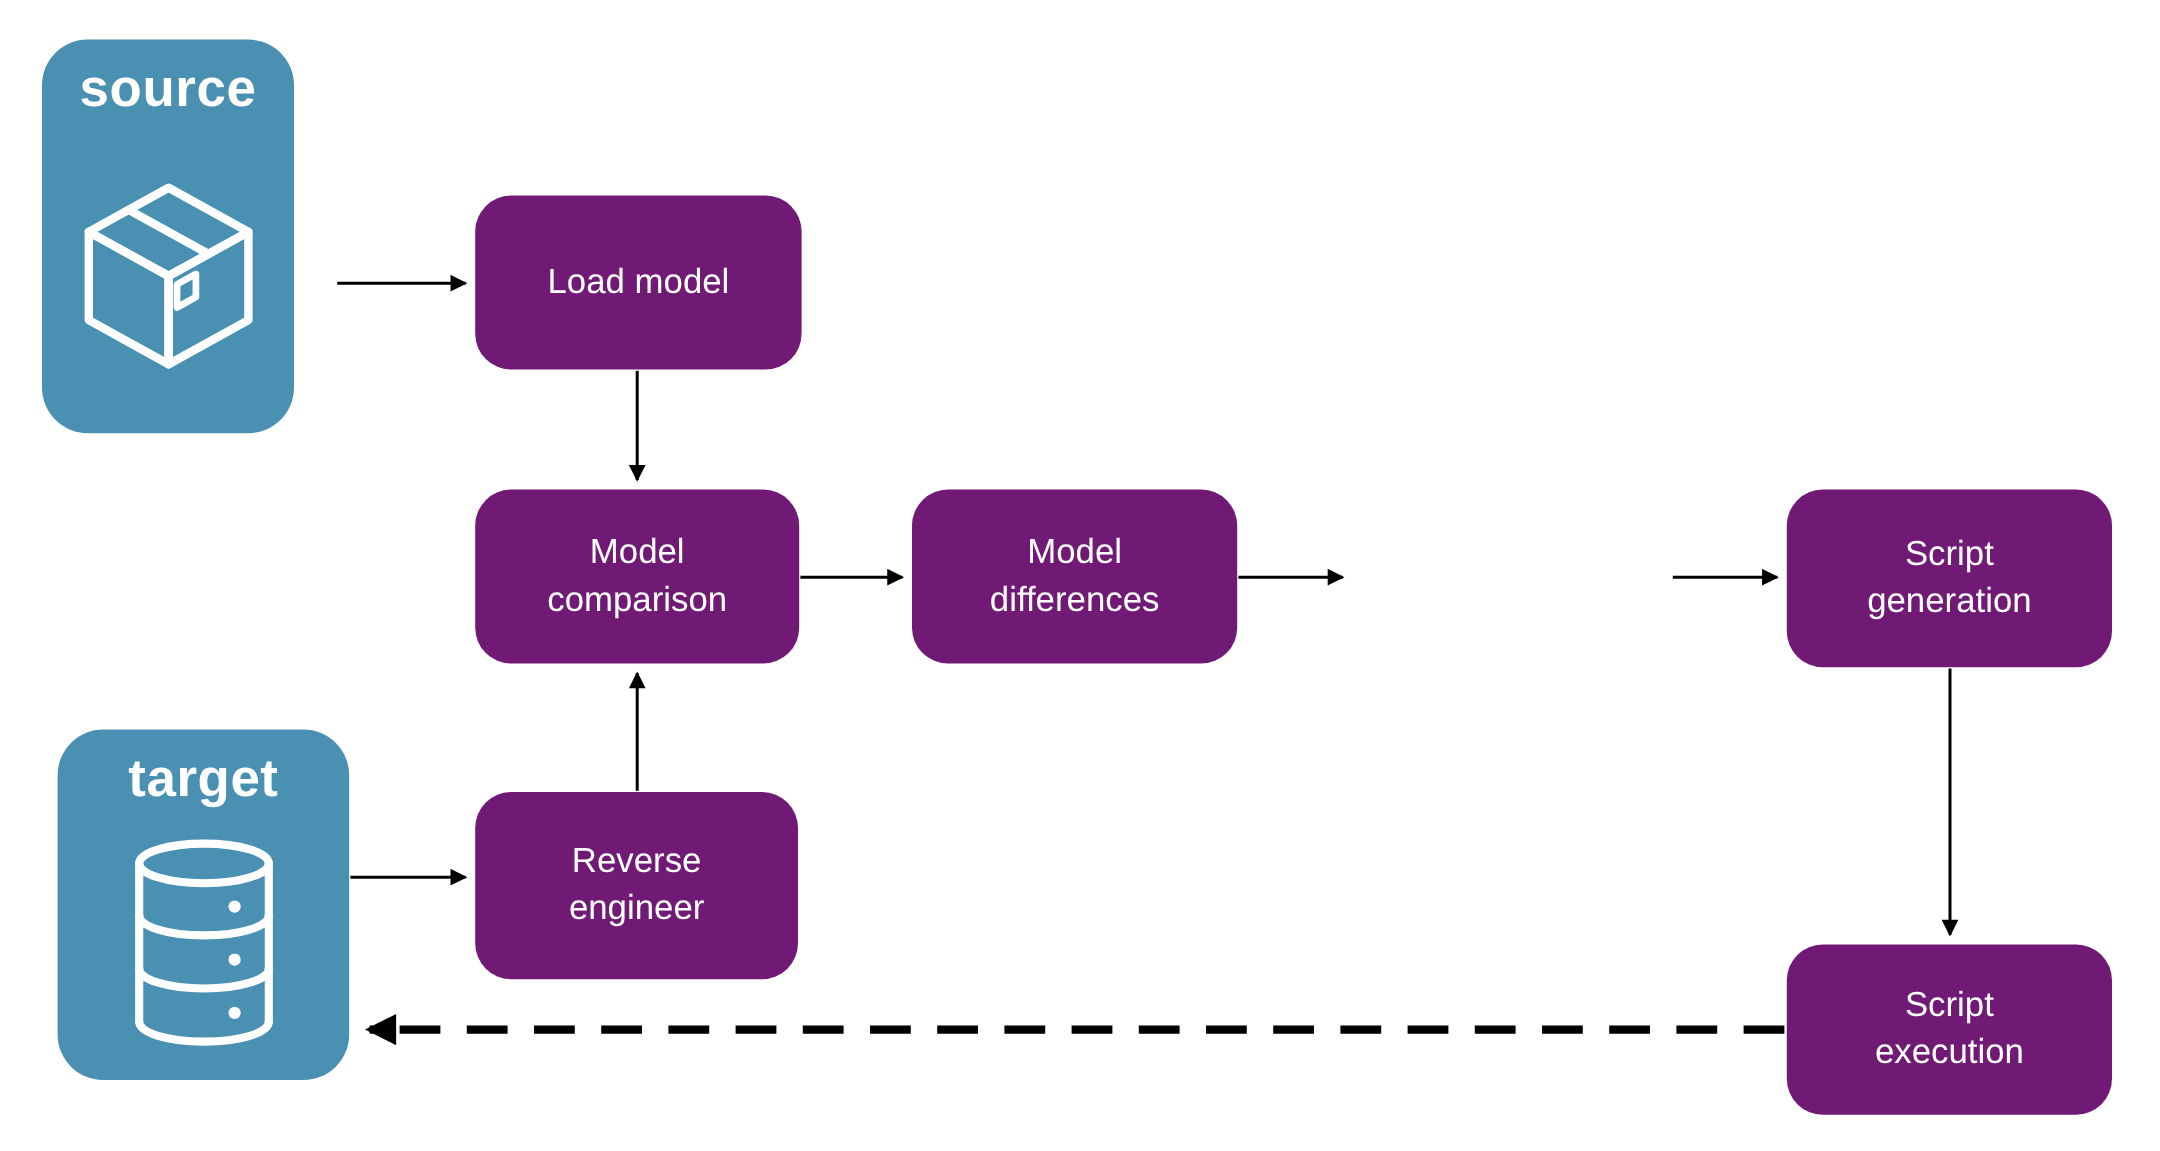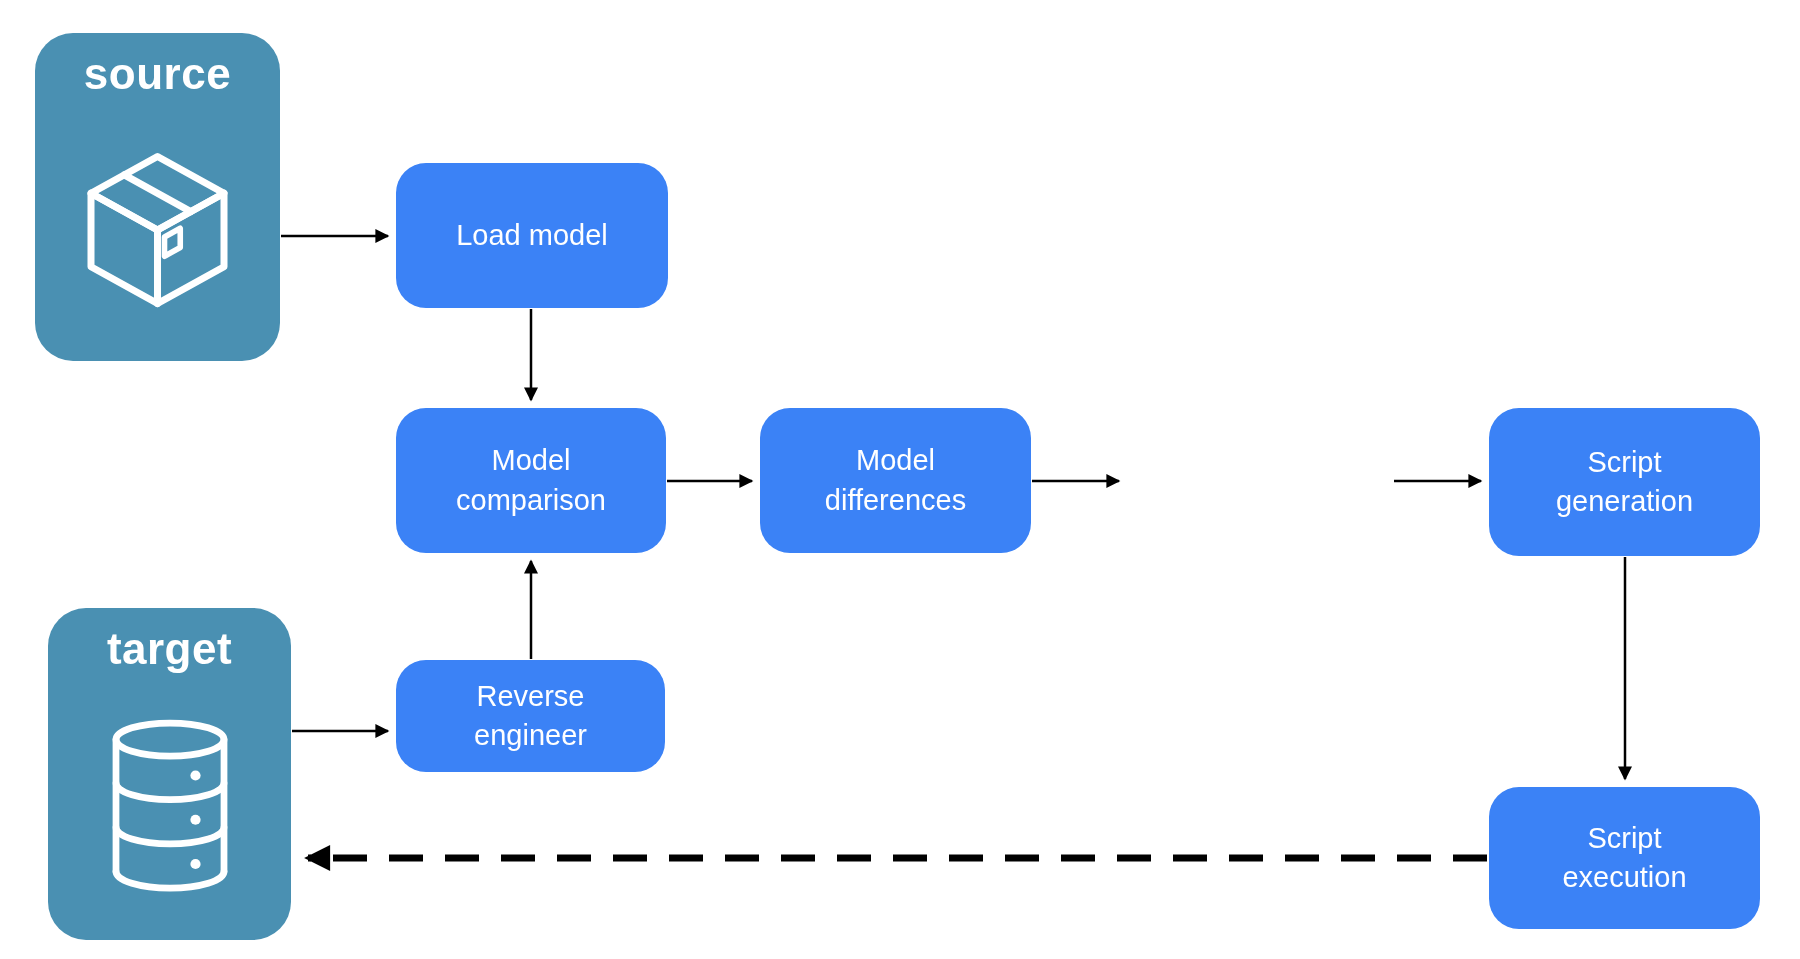--- a/index.html
+++ b/index.html
@@ -35,43 +35,43 @@
   .container-icon {
     flex: 1;
     display: flex;
     align-items: center;
     justify-content: center;
     width: 100%;
   }
   
   .node {
     position: absolute;
-    background: #3b82f6;
+    background: #701a75;
     border-radius: 30px;
     display: flex;
     align-items: center;
     justify-content: center;
     text-align: center;
     color: #ffffff;
   }
   .node-label {
     font-size: 29px;
     line-height: 1.35;
     white-space: pre-line;
     color: #ffffff;
   }
   
-  #box-source          { left: 35px;   top: 33px;  width: 245px; height: 328px; }
-  #box-target          { left: 48px;   top: 608px; width: 243px; height: 332px; }
+  #box-source          { left: 35px;   top: 33px;  width: 210px; height: 328px; }
+  #box-target          { left: 48px;   top: 608px; width: 243px; height: 292px; }
   #node-load-model     { left: 396px;  top: 163px; width: 272px; height: 145px; }
   #node-model-comparison { left: 396px; top: 408px; width: 270px; height: 145px; }
   #node-model-differences { left: 760px; top: 408px; width: 271px; height: 145px; }
   #node-deployment-plan { left: 1127px; top: 408px; width: 266px; height: 145px; }
   #node-script-generation { left: 1489px; top: 408px; width: 271px; height: 148px; }
-  #node-reverse-engineer { left: 396px; top: 660px; width: 269px; height: 112px; }
+  #node-reverse-engineer { left: 396px; top: 660px; width: 269px; height: 156px; }
   #node-script-execution { left: 1489px; top: 787px; width: 271px; height: 142px; }
   #edges-layer {
     position: absolute;
     left: 0; top: 0;
     width: 1800px;
     height: 959px;
     pointer-events: none;
   }
 </style>
 </head>

